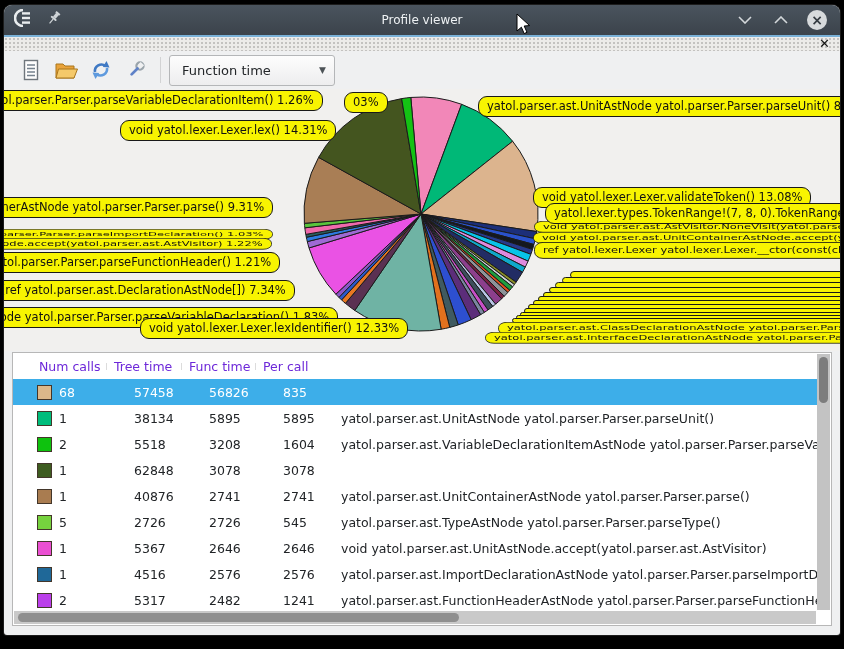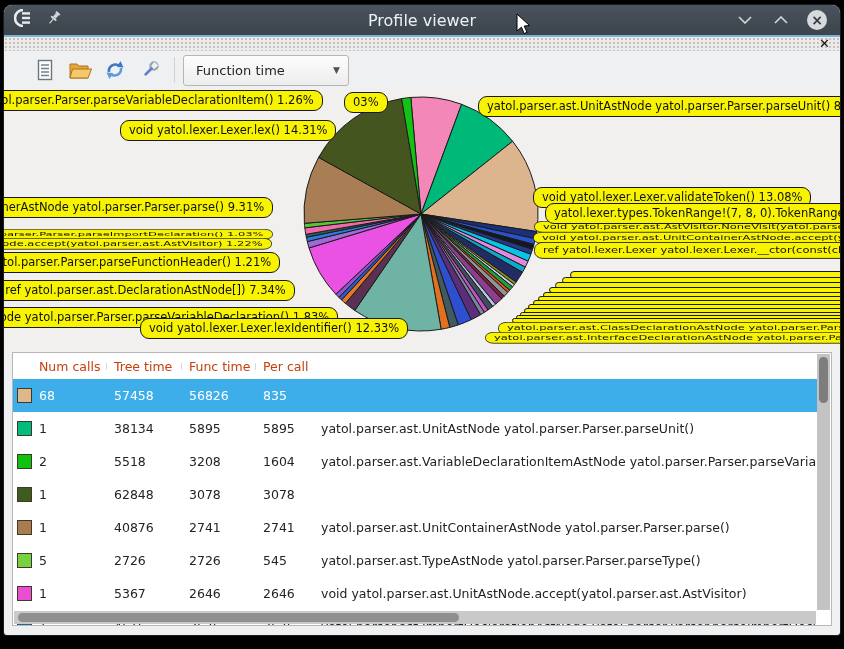--- a/index.html
+++ b/index.html
@@ -2,57 +2,57 @@
 <html><head>
 <meta charset="utf-8">
 <style>
   html,body{margin:0;padding:0;background:#000;width:844px;height:649px;overflow:hidden;
             font-family:"DejaVu Sans",sans-serif;}
   #window{position:absolute;left:4px;top:5px;width:836px;height:630px;background:#eff0f1;
           border-radius:8px 8px 3px 3px;overflow:hidden;box-shadow:0 0 0 1px #1c1c1c;}
   
   #titlebar{position:relative;height:30px;background:linear-gradient(#4a545e,#3b434b);
             display:flex;align-items:center;color:#edf0f2;}
-  #titlebar .title{position:absolute;left:0;right:0;text-align:center;font-size:16px;color:#eef1f3;}
+  #titlebar .title{position:absolute;left:0;right:0;text-align:center;font-size:12px;color:#eef1f3;}
   .tb-left{display:flex;align-items:center;gap:10px;padding-left:10px;z-index:2;}
   .tb-right{margin-left:auto;display:flex;align-items:center;gap:14px;padding-right:12px;z-index:2;}
   .winbtn{width:22px;height:22px;display:flex;align-items:center;justify-content:center;cursor:default;}
   #close-btn .circ{width:20px;height:20px;border-radius:50%;background:#d7dadc;color:#343b41;
             display:flex;align-items:center;justify-content:center;font-size:14px;font-weight:bold;line-height:1;}
   #accent-line{height:2px;background:#79b0d6;}
   
   #dockbar{position:relative;height:14px;background-color:#ecebe9;
     background-image:radial-gradient(circle,#c3c2c0 1px,rgba(0,0,0,0) 1.2px);background-size:4px 4px;}
   #dock-close{position:absolute;right:10px;top:1px;font-size:13px;font-weight:bold;color:#111;line-height:12px;}
   
-  #toolbar{height:38px;display:flex;align-items:center;padding-left:28px;background:#eff0f1;}
+  #toolbar{height:38px;display:flex;align-items:center;padding-left:14px;background:#eff0f1;}
   .tool-icon{width:26px;height:26px;margin-right:9px;display:flex;align-items:center;justify-content:center;}
   .tool-sep{width:1px;height:26px;background:#d2d3d4;margin:0 8px 0 2px;}
   #combo{width:144px;height:29px;border:1px solid #b4b6b8;border-radius:3px;
          background:linear-gradient(#fdfdfd,#ededee);display:flex;align-items:center;
          font-size:13px;color:#232629;padding:0 8px 0 12px;}
   #combo .arrow{margin-left:auto;font-size:9px;color:#4d5357;}
   
   #chart-area{position:relative;height:262px;background:#f1f0ee;overflow:visible;}
   #pie-svg{position:absolute;left:296px;top:4px;}
   .pie-label{position:absolute;background:#f8f401;border:1.6px solid #191919;border-radius:9px;
              padding:2px 8px 3px;font-size:11.5px;white-space:nowrap;color:#111;
              transform-origin:left top;z-index:3;}
   .pie-strip{position:absolute;background:#f8f401;border:1.4px solid #191919;
              border-radius:7px 0 0 7px;right:-6px;z-index:3;}
   
   #table-panel{position:absolute;left:8px;right:8px;top:347px;height:272px;background:#fff;
                border:1px solid #b7b7b7;overflow:hidden;}
   #thead{display:grid;grid-template-columns:26px 75px 75px 74px 58px 1fr;height:26px;
-         align-items:center;color:#c2410c;font-size:12.5px;background:#fff;}
+         align-items:center;color:#6d28d9;font-size:12.5px;background:#fff;}
   #thead .hcol{position:relative;padding-left:0;}
   #thead .hcol:not(:first-child):not(:nth-child(2))::before{content:"";position:absolute;left:-8px;top:4px;bottom:4px;width:1px;background:#dcdcdc;}
   #rows{position:absolute;left:0;right:14px;top:26px;bottom:0;overflow:hidden;}
-  .trow{display:grid;grid-template-columns:26px 75px 75px 74px 58px 1fr;height:33px;
-        align-items:center;font-size:12.5px;color:#212427;background:#fff;}
+  .trow{display:grid;grid-template-columns:26px 75px 75px 74px 58px 1fr;height:26px;
+        align-items:center;font-size:12.5px;color:#212427;background:#fff;padding-left:20px;}
   .trow.sel{background:#3daee9;color:#fff;}
   .swatch{width:15px;height:15px;border:1px solid #43362a;margin-left:4px;box-sizing:border-box;}
   .fncell{overflow:hidden;white-space:nowrap;}
   #vscroll{position:absolute;top:1px;right:1px;bottom:15px;width:13px;background:#c3c3c3;}
   #vthumb{position:absolute;top:3px;left:2px;width:9px;height:46px;background:#7d7d7d;border-radius:5px;}
   #hscroll{position:absolute;left:1px;right:15px;bottom:1px;height:13px;background:#c9c9c9;}
   #hthumb{position:absolute;top:2px;left:4px;width:55%;height:9px;background:#8f8f8f;border-radius:5px;}
   #cursor{position:absolute;left:516px;top:13px;z-index:50;}
 </style>
 </head>

